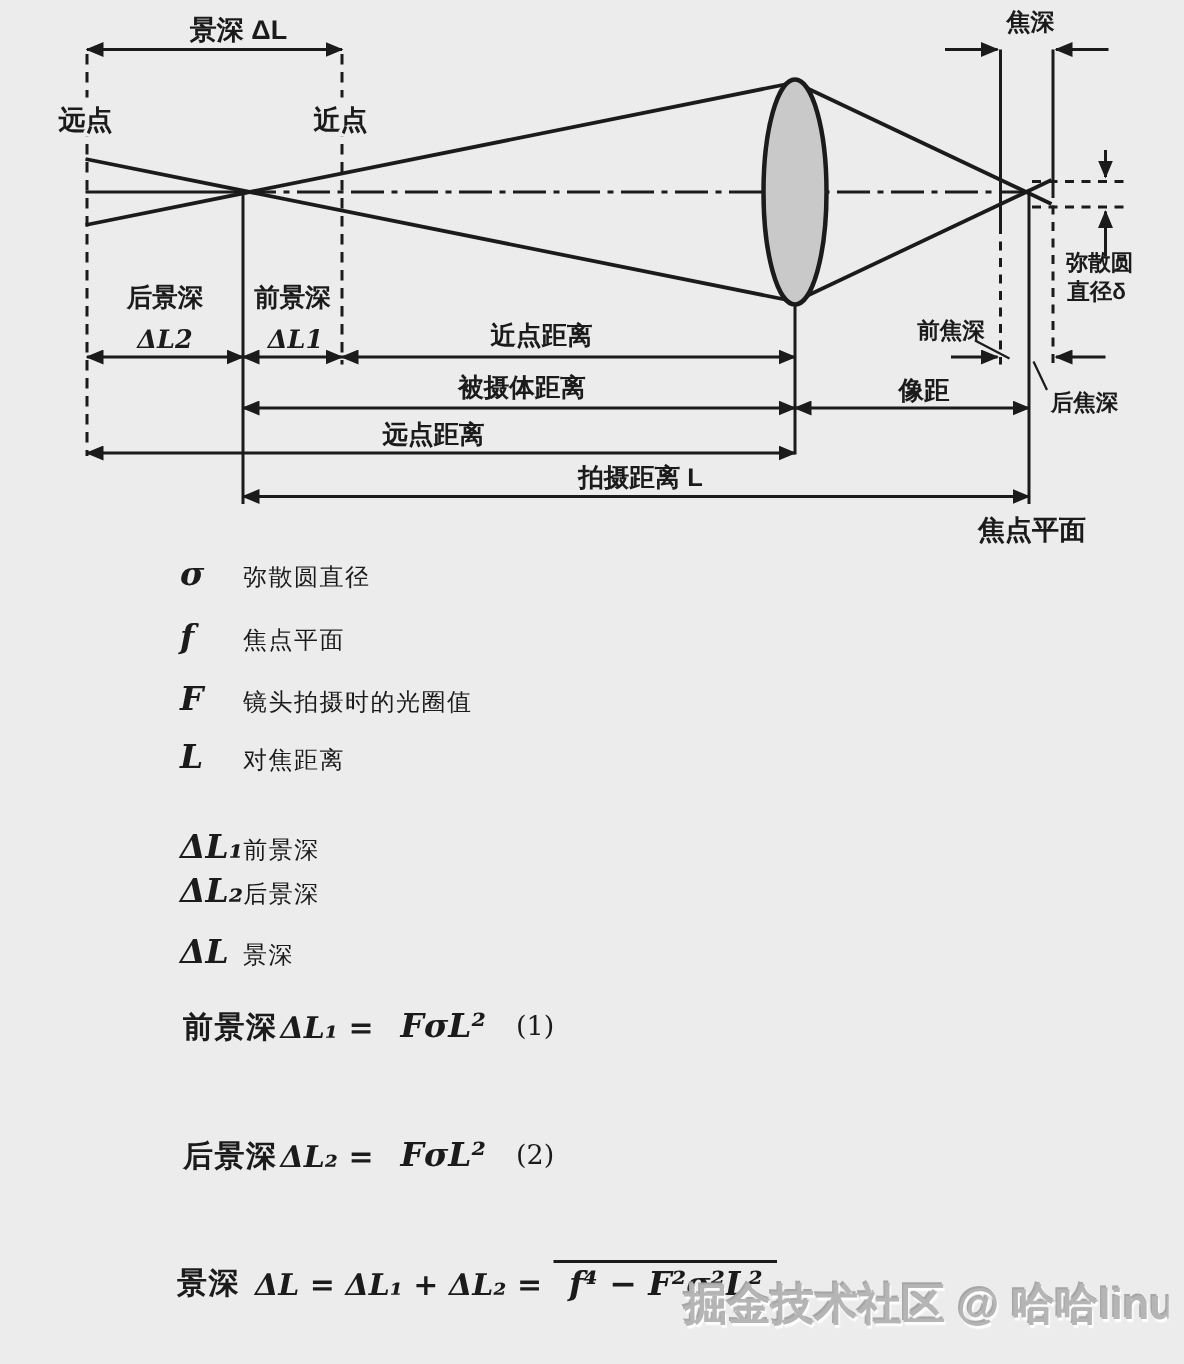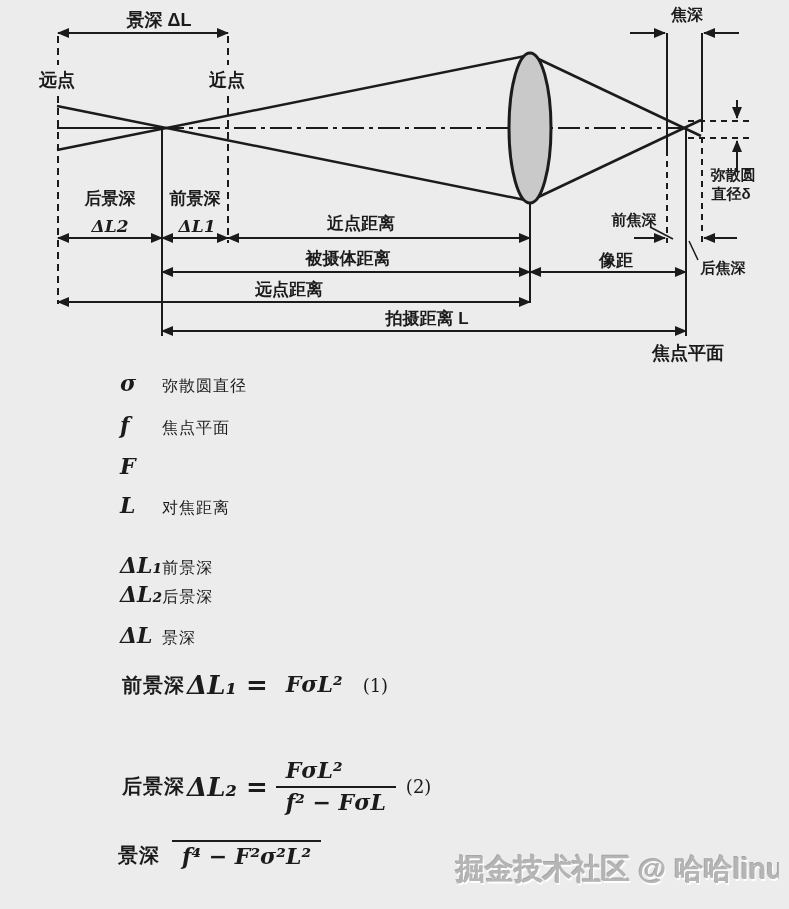--- a/index.html
+++ b/index.html
@@ -18,23 +18,23 @@
   .legend-row{ position:absolute; left:120px; display:flex; align-items:baseline; }
   .legend-sym{
     font-family:"DejaVu Serif", serif; font-style:italic; font-weight:bold;
     font-size:22px; min-width:42px; letter-spacing:0px;
   }
   .legend-txt{ font-weight:normal; font-size:16px; letter-spacing:1px; }
   .formula{ position:absolute; display:flex; align-items:center; white-space:nowrap; }
   .f-name{ font-weight:bold; font-size:20px; letter-spacing:1px; }
   .f-lhs{
     font-family:"DejaVu Serif", serif; font-style:italic; font-weight:bold;
-    font-size:26px; margin:0 4px 0 2px;
+    font-size:20px; margin:0 4px 0 2px;
   }
-  .frac{ display:inline-flex; flex-direction:column; align-items:flex-start;
+  .frac{ display:inline-flex; flex-direction:column; align-items:flex-end;
     font-family:"DejaVu Serif", serif; font-style:italic; font-weight:bold;
     font-size:22px; line-height:1.25; margin:0 4px; }
   .frac .den{ border-top:2.5px solid #1b1b1b; }
   .frac .num, .frac .den{ padding:1px 10px; }
   .f-tag{ font-family:"DejaVu Serif", serif; font-size:18px; margin-left:6px; }
   .watermark{
     position:absolute; left:456px; top:850px; z-index:5; white-space:nowrap;
     font-size:29px; font-weight:bold; color:#b5b5b5;
     text-shadow:1px 2px 1px #ffffff, -1px -1px 0 #a6a6a6;
   }
@@ -134,20 +134,21 @@
     <div class="legend-row" style="top:370px;">
       <span class="legend-sym">σ</span>
       <span class="legend-txt">弥散圆直径</span>
     </div>
     <div class="legend-row" style="top:412px;">
       <span class="legend-sym">f</span>
       <span class="legend-txt">焦点平面</span>
     </div>
     <div class="legend-row" style="top:453px;">
       <span class="legend-sym">F</span>
+      <span class="legend-txt">镜头拍摄时的光圈值</span>
     </div>
     <div class="legend-row" style="top:492px;">
       <span class="legend-sym">L</span>
       <span class="legend-txt">对焦距离</span>
     </div>
     <div class="legend-row" style="top:552px;">
       <span class="legend-sym">ΔL₁</span>
       <span class="legend-txt">前景深</span>
     </div>
     <div class="legend-row" style="top:581px;">
@@ -167,27 +168,27 @@
       <span class="num">FσL²</span>
     </span>
     <span class="f-tag">(1)</span>
   </div>
 
   <div class="formula" style="left:122px; top:756px;">
     <span class="f-name">后景深</span>
     <span class="f-lhs">ΔL₂ =</span>
     <span class="frac">
       <span class="num">FσL²</span>
-      <span class="den">f² − FσL</span>
     </span>
     <span class="f-tag">(2)</span>
   </div>
 
   <div class="formula" style="left:118px; top:840px;">
     <span class="f-name" style="margin-right:8px;">景深</span>
+    <span class="f-lhs">ΔL = ΔL₁ + ΔL₂ =</span>
     <span class="frac">
       <span class="den">f⁴ − F²σ²L²</span>
     </span>
     <span class="f-tag"></span>
   </div>
 
   <div class="watermark">掘金技术社区 @ 哈哈linux</div>
 
 </div>
 

